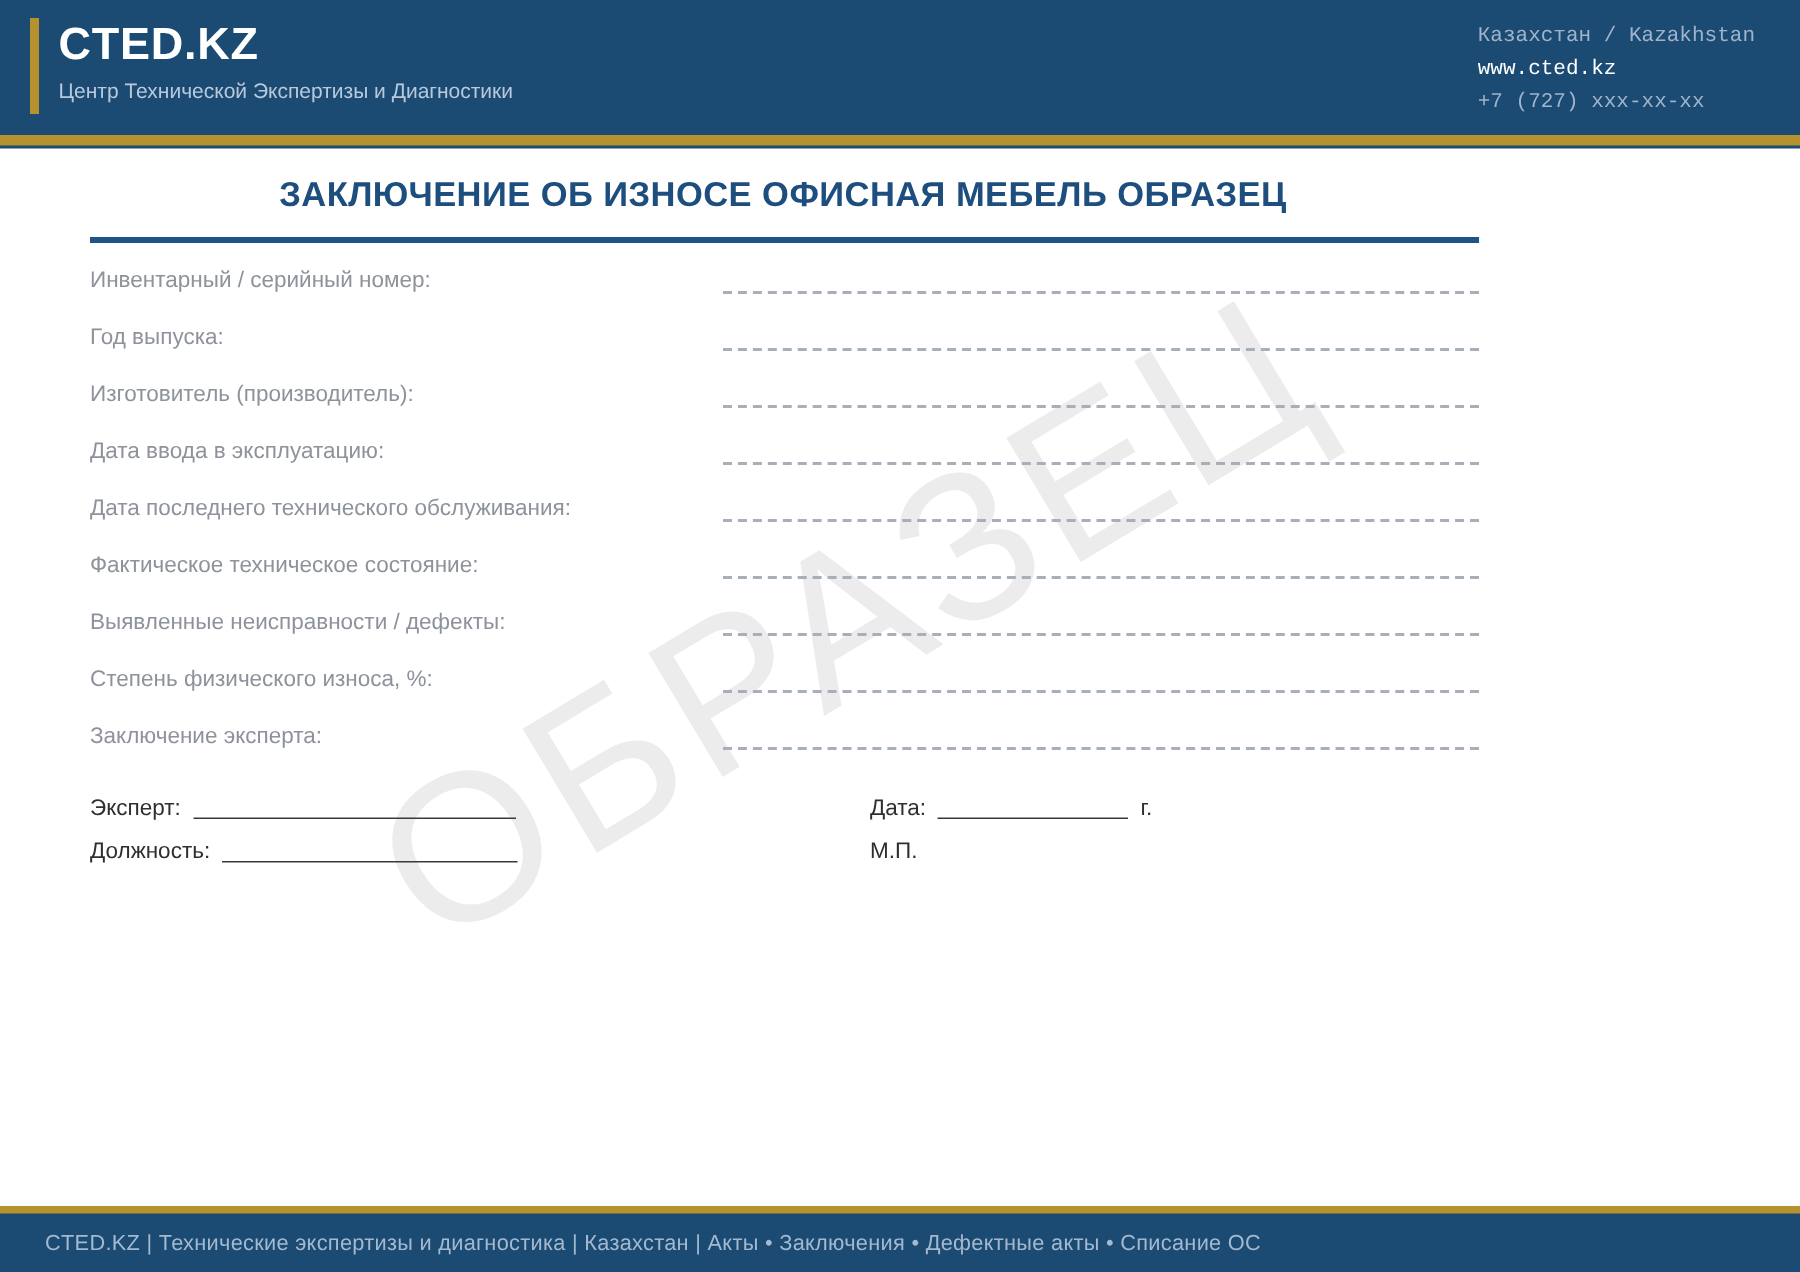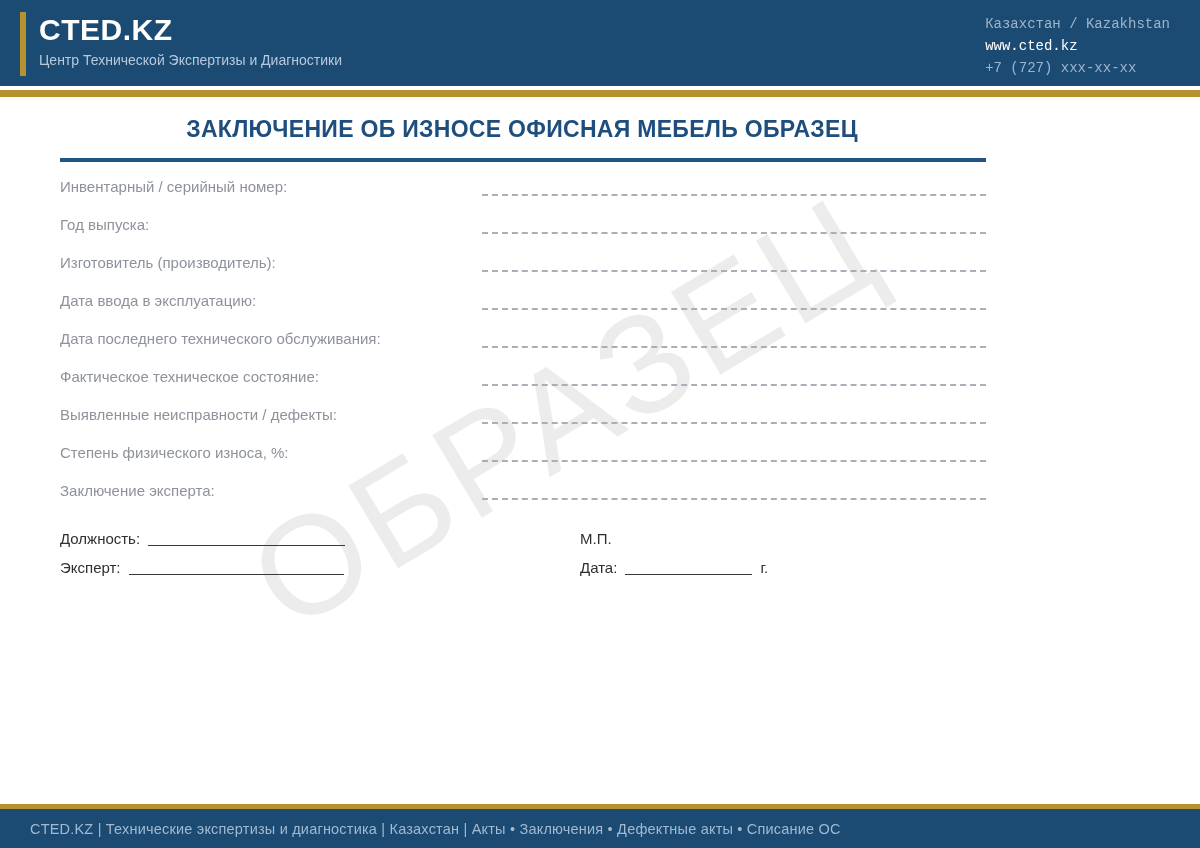--- a/index.html
+++ b/index.html
@@ -6,21 +6,21 @@
   html, body { width: 1200px; height: 848px; }
   body {
     font-family: "Liberation Sans", sans-serif;
     background: #ffffff;
     position: relative;
     overflow: hidden;
   }
 
   
   .header {
-    position: absolute; top: 0; left: 0; width: 1200px; height: 86px;
+    position: absolute; top: 0; left: 0; width: 1200px; height: 99px;
     background: #1b4a72;
     display: flex; justify-content: space-between;
     padding: 0 30px 0 20px;
     z-index: 3;
   }
   .gold-strip {
     position: absolute; top: 90px; left: 0; width: 1200px; height: 7px;
     background: #b5922d; z-index: 3;
   }
   .logo-block {
@@ -148,36 +148,36 @@
     </div>
     <div class="field-row">
       <span class="field-label">Заключение эксперта:</span>
       <span class="field-line"></span>
     </div>
   </div>
 
   <div class="signature">
     <div class="sig-row">
       <div class="sig-left">
-        <span>Должность:</span>
-        <span class="blank blank-position"></span>
-      </div>
-      <div class="sig-right">
-        <span>М.П.</span>
-      </div>
-    </div>
-    <div class="sig-row">
-      <div class="sig-left">
         <span>Эксперт:</span>
         <span class="blank blank-expert"></span>
       </div>
       <div class="sig-right">
         <span>Дата:</span>
         <span class="blank blank-date"></span>
         <span>г.</span>
+      </div>
+    </div>
+    <div class="sig-row">
+      <div class="sig-left">
+        <span>Должность:</span>
+        <span class="blank blank-position"></span>
+      </div>
+      <div class="sig-right">
+        <span>М.П.</span>
       </div>
     </div>
   </div>
 </div>
 
 <div class="footer">
   <span class="footer-text">CTED.KZ  |  Технические экспертизы и диагностика  |  Казахстан  |  Акты • Заключения • Дефектные акты • Списание ОС</span>
 </div>
 
 </body></html>

